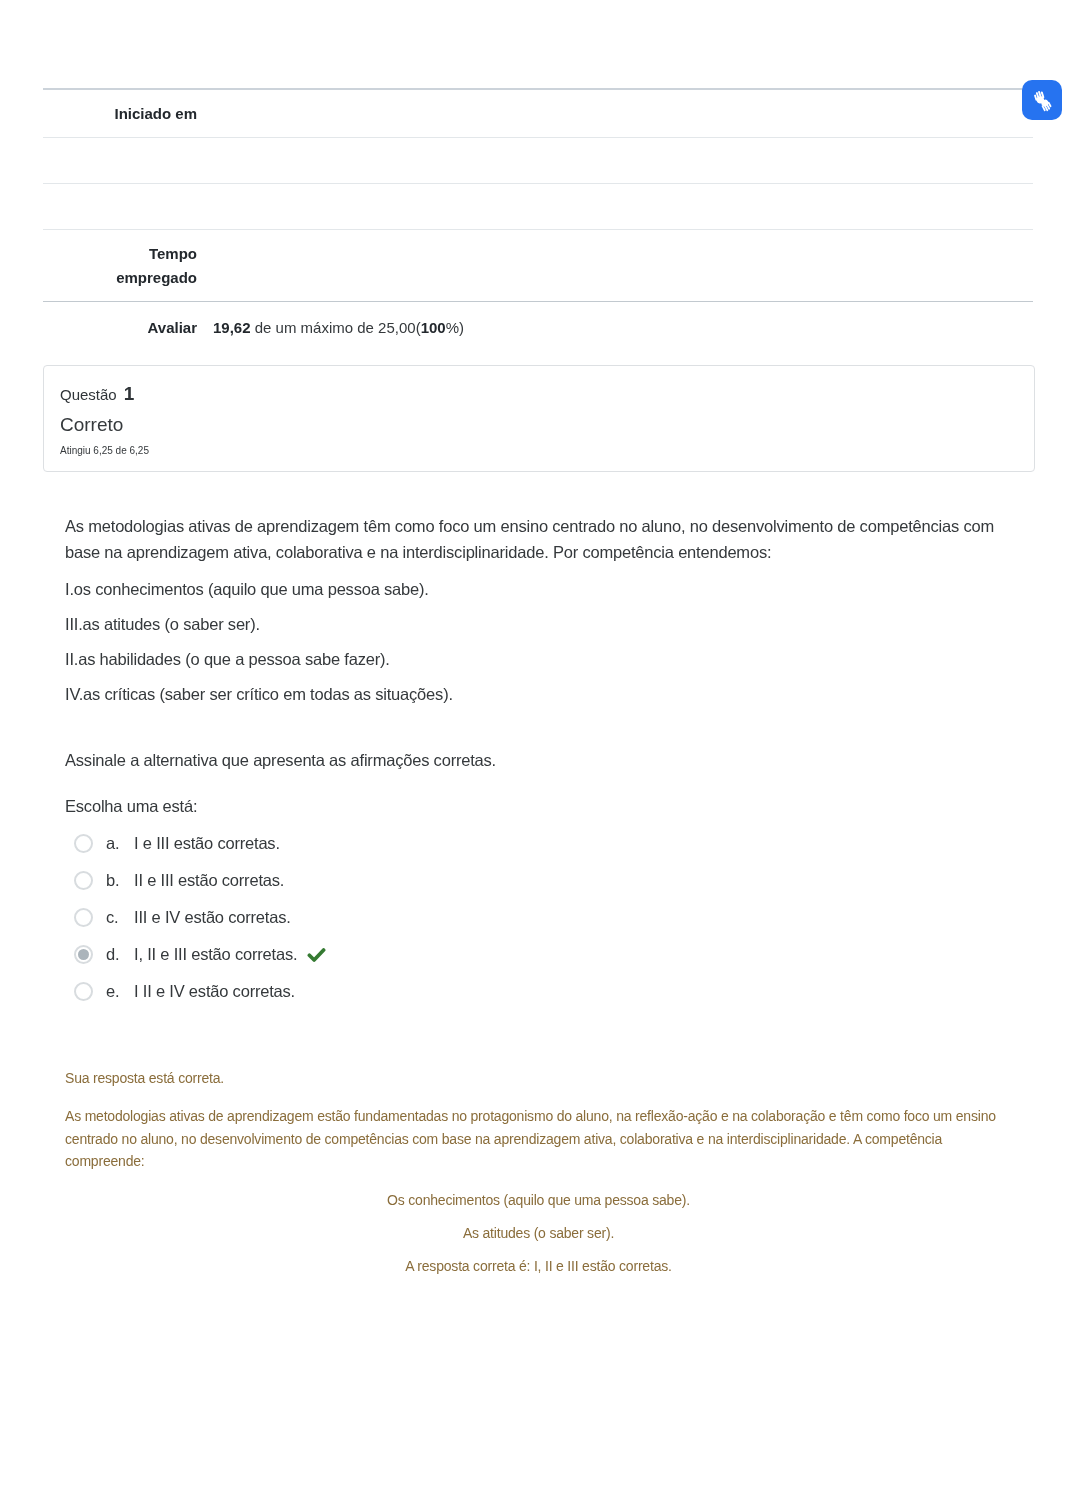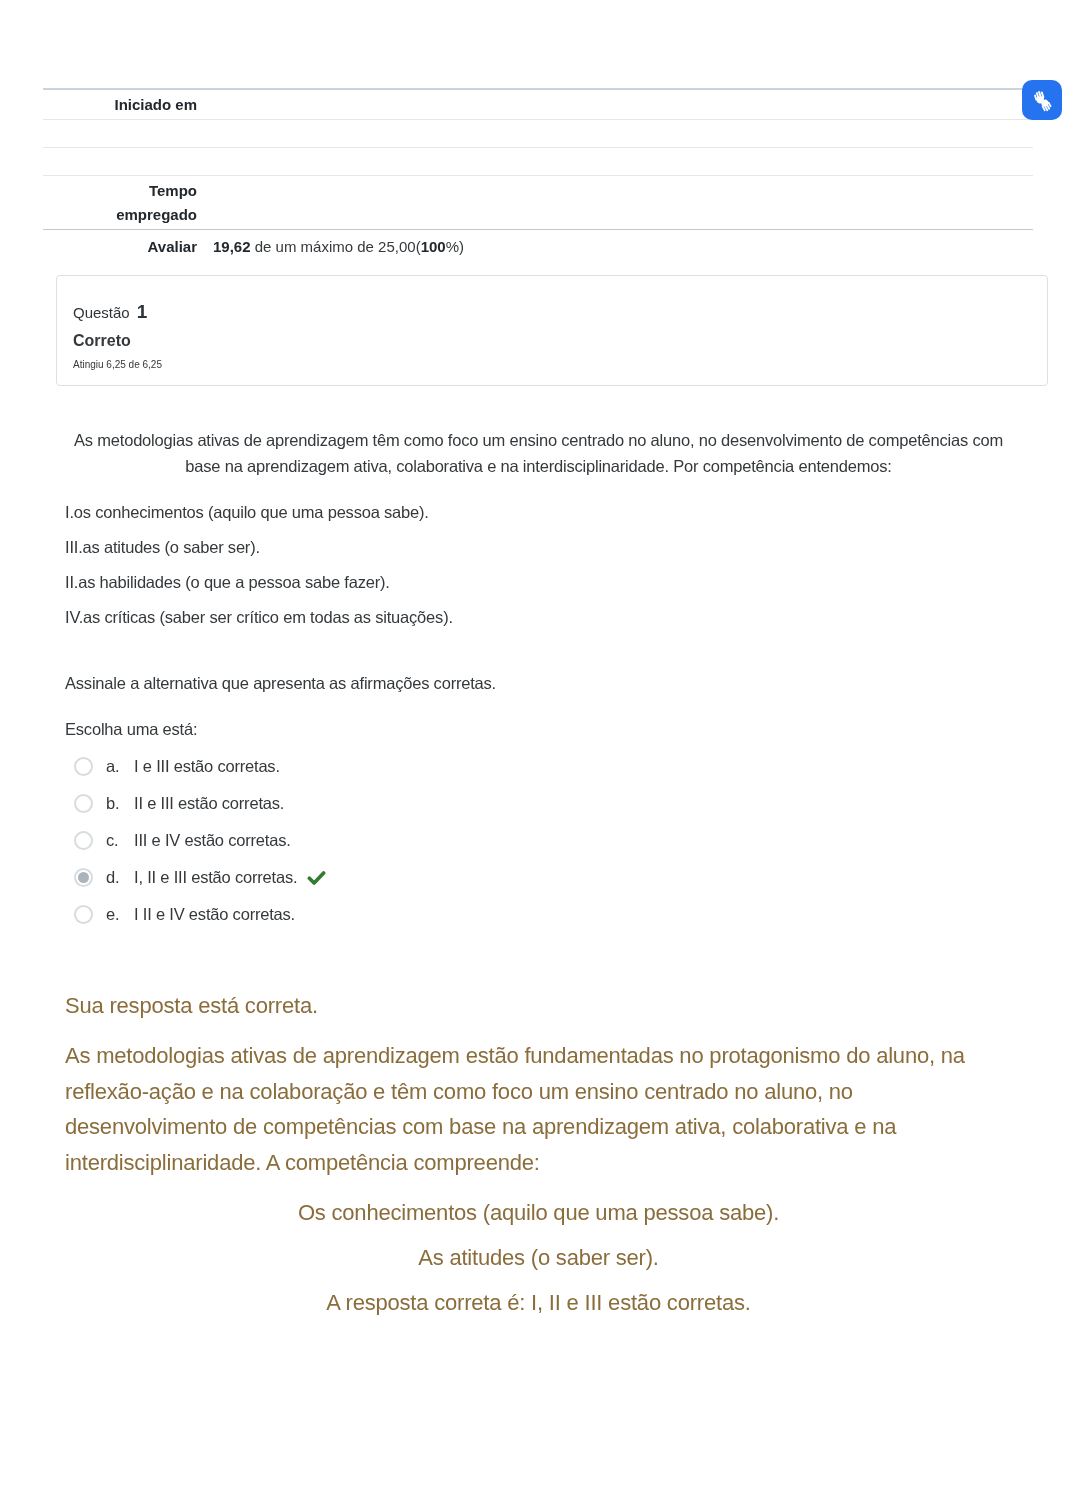--- a/index.html
+++ b/index.html
@@ -20,21 +20,21 @@
   .summary-table {
     width: 990px;
     margin: 88px 0 0 43px;
     border-collapse: collapse;
     font-size: 15px;
     color: #23282d;
   }
   .summary-table tr { border-top: 1px solid #e3e7ea; }
   .summary-table tr.row-first { border-top: 2px solid #ccd3da; }
   .summary-table tr.row-grade { border-top: 1px solid #c2c9cf; }
-  .summary-table td { padding: 3px 0; vertical-align: middle; }
+  .summary-table td { padding: 12px 0; vertical-align: middle; }
   .summary-table td.lbl {
     width: 154px;
     box-sizing: border-box;
     padding-left: 58px;
     text-align: right;
     font-weight: bold;
     line-height: 1.55;
   }
   .summary-table td.val { padding-left: 16px; color: #35393c; }
   .summary-table tr.row-empty td { height: 21px; }
@@ -53,38 +53,38 @@
     display: flex;
     align-items: center;
     justify-content: center;
     cursor: pointer;
   }
 
   
   .question-info {
     box-sizing: border-box;
     width: 992px;
-    margin: 11px 0 0 56px;
+    margin: 11px 0 0 43px;
     border: 1px solid #dde0e3;
     border-radius: 4px;
     background: #ffffff;
-    padding: 25px 16px 15px;
+    padding: 17px 16px 15px;
   }
   .q-no { font-size: 15px; color: #2f3438; }
   .q-no .q-num { font-size: 19px; font-weight: bold; margin-left: 7px; }
-  .q-state { font-size: 16px; margin-top: 9px; font-weight: bold; }
+  .q-state { font-size: 19px; margin-top: 9px; }
   .q-points { font-size: 10px; margin-top: 9px; }
 
   
   .question-body {
     margin: 41px 66px 0 65px;
     font-size: 16.5px;
     letter-spacing: -0.2px;
   }
-  .q-intro { line-height: 1.62; margin: 0 0 21px; text-align: center; }
+  .q-intro { line-height: 1.62; margin: 0 0 12px; }
   .q-item  { line-height: 1.45; margin: 0 0 11px; }
   .q-prompt { margin: 44px 0 0; }
   .q-choose { margin: 27px 0 0; }
 
   .options { margin-top: 14px; }
   .option-row {
     display: flex;
     align-items: center;
     margin-bottom: 9px;
     height: 28px;
@@ -106,21 +106,21 @@
     border-radius: 50%;
     background: #abb4bb;
   }
   .opt-letter { margin-left: 13px; width: 27px; }
   .opt-text { margin-left: 1px; }
   .check-icon { margin-left: 10px; display: inline-flex; }
 
   
   .feedback {
     margin: 64px 66px 0 65px;
-    font-size: 22px;
+    font-size: 14px;
     color: #8a6d3b;
     letter-spacing: -0.2px;
   }
   .fb-result { margin: 0 0 19px; }
   .fb-expl { line-height: 1.62; margin: 0 0 17px; }
   .fb-line { line-height: 1.45; margin: 0 0 13px; text-align: center; }
 </style>
 </head>
 <body>
 

